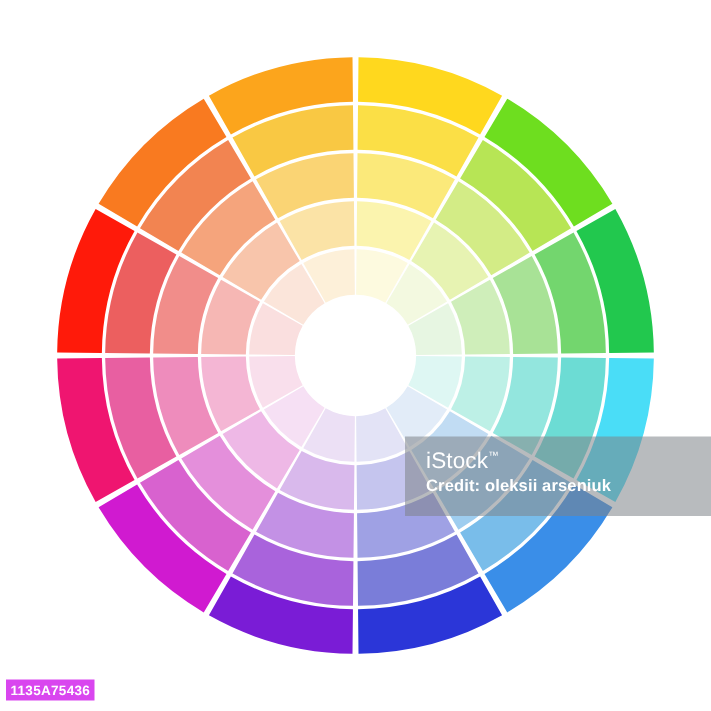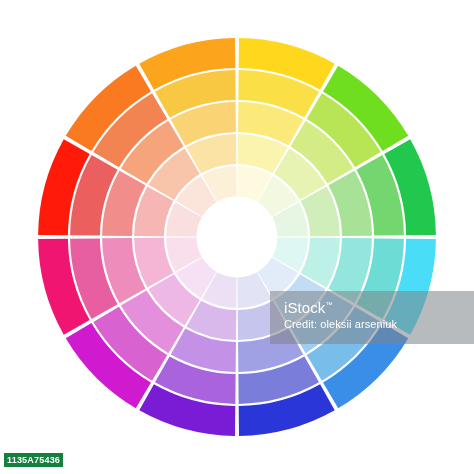--- a/index.html
+++ b/index.html
@@ -48,31 +48,31 @@
     white-space: nowrap;
   }
   #watermark-logo .tm {
     font-size: 7px;
     vertical-align: super;
   }
   #watermark-credit {
     color: #ffffff;
     font-size: 11px;
     line-height: 14px;
-    font-weight: normal;
+    font-weight: bold;
     letter-spacing: 0.1px;
     white-space: nowrap;
     margin-top: 1px;
   }
   
   #image-id-badge {
     position: absolute;
     left: 4px;
     top: 453px;
-    background: #15803d;
+    background: #d946ef;
     color: #ffffff;
     font-size: 9px;
     line-height: 12px;
     font-weight: bold;
     letter-spacing: 0.2px;
     padding: 1px 3px 1px 3px;
     white-space: nowrap;
   }
 </style>
 </head>

